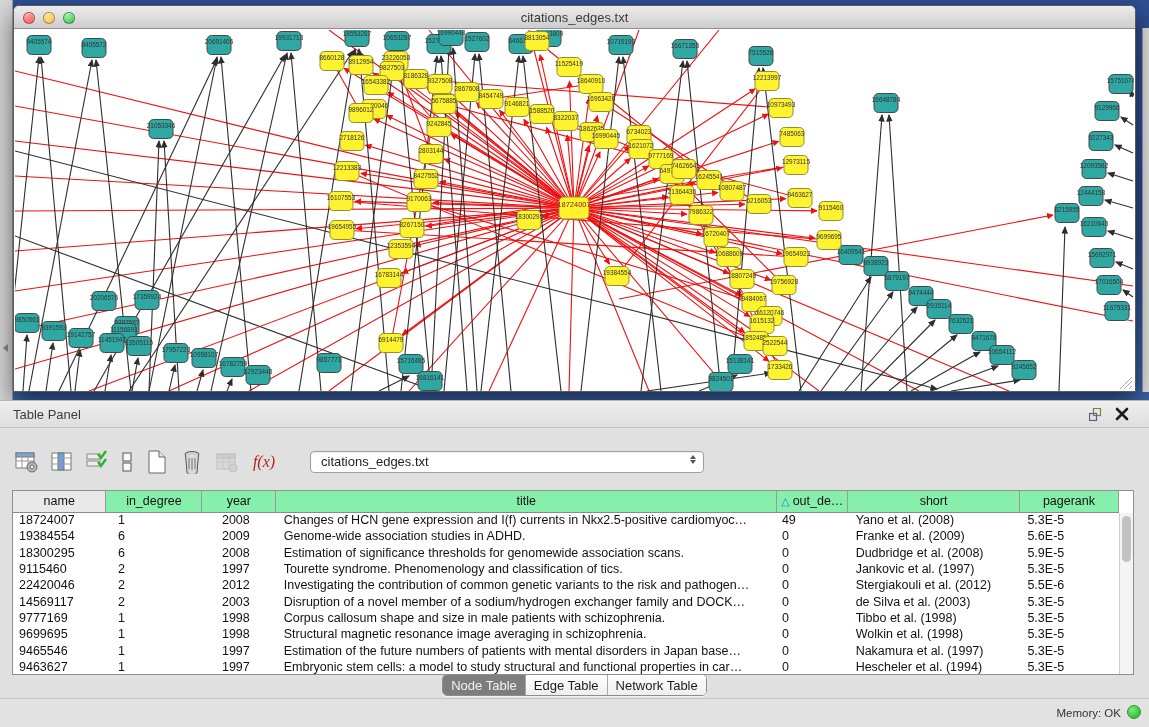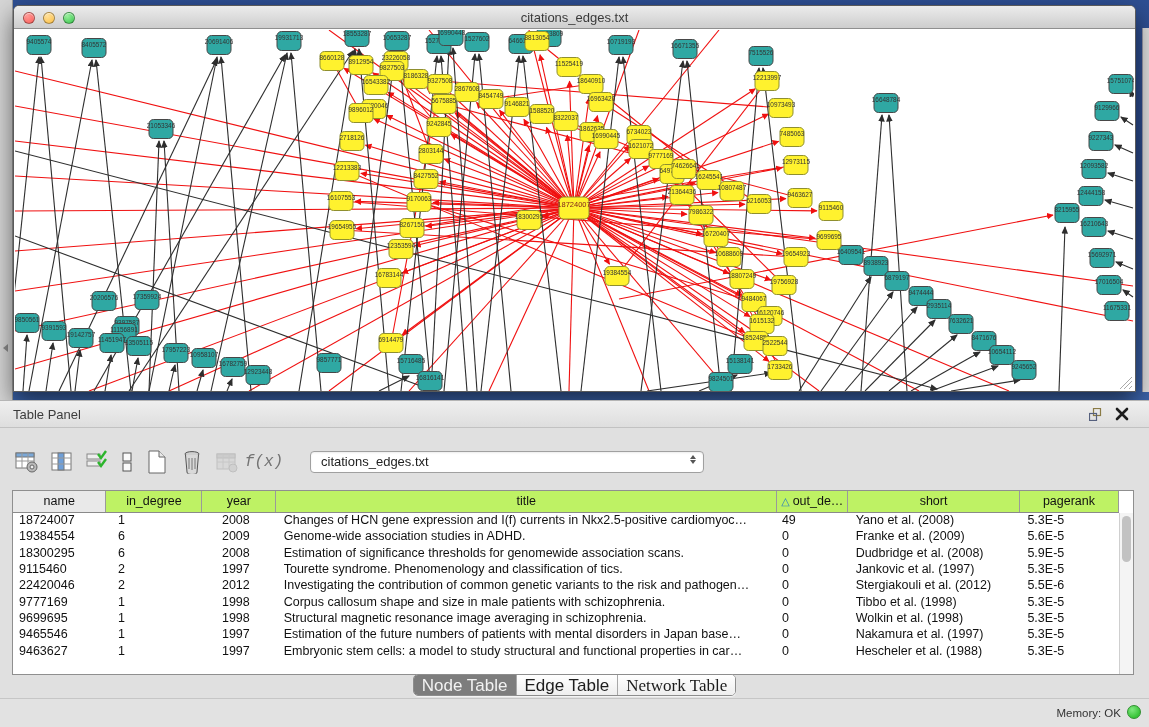--- a/index.html
+++ b/index.html
@@ -46,36 +46,36 @@
   .tp-header { position:relative; height:27px;
     background:linear-gradient(180deg,#efefef,#dedede); border-bottom:1px solid #c2c2c2; }
   .tp-title { position:absolute; left:13px; top:6px; font-size:13px; color:#3c3c3c; }
   .tp-float { position:absolute; right:46px; top:7px; width:14px; height:13px; cursor:pointer; }
   .tp-close { position:absolute; right:20px; top:6px; width:14px; height:14px; cursor:pointer; }
 
   .toolbar { position:absolute; left:14px; top:44px; height:34px; display:flex;
     align-items:center; }
   .tool-btn { margin-right:9px; display:flex; align-items:center; justify-content:center;
     width:26px; height:28px; }
-  .fx { font-family:Liberation Mono, monospace; font-style:italic; font-size:16px; color:#737373; }
+  .fx { font-family:Liberation Serif, serif; font-style:italic; font-size:16px; color:#b91c1c; }
   .combo { margin-left:22px; width:394px; height:22px; background:#fff;
     border:1px solid #a0a0a0; border-radius:4px; position:relative;
     font-size:13px; color:#222; line-height:20px; padding-left:10px;
     box-shadow:inset 0 1px 2px rgba(0,0,0,.08); }
   .combo-arrows { position:absolute; right:7px; top:3px; display:flex; flex-direction:column;
     align-items:center; gap:1px; }
   .combo-arrows i { width:0; height:0; border-left:3.5px solid transparent;
     border-right:3.5px solid transparent; }
   .arr-up { border-bottom:4.5px solid #555; }
   .arr-dn { border-top:4.5px solid #555; }
 
   .tbl-wrap { position:absolute; left:12px; top:89px; width:1122px; height:185px;
     background:#fff; border:1px solid #8f8f8f; }
   table.data { border-collapse:collapse; table-layout:fixed; width:1106px; }
-  .data th { height:21px; background:#bef264; border-right:1px solid #9a9a9a;
+  .data th { height:21px; background:#86efac; border-right:1px solid #9a9a9a;
     border-bottom:1px solid #8a8a8a; font-size:12.5px; font-weight:normal; color:#111;
     overflow:hidden; white-space:nowrap; }
   .data th.first { background:#e9e9e9; }
   .data td { height:16.3px; font-size:12.5px; color:#111; overflow:hidden;
     white-space:nowrap; padding:0 0 0 8px; }
   .data td.c0 { padding-left:6px; }
   .data td.c1 { padding-left:12px; }
   .data td.c2 { padding-left:20px; }
   .data td.c4 { padding-left:5px; }
   .c0{width:92px}.c1{width:95px}.c2{width:73px}.c3{width:496px}
@@ -83,24 +83,24 @@
   .sort-tri { color:#2a7fbf; font-size:11px; margin-right:3px; }
   .vscroll { position:absolute; right:0; top:22px; bottom:0; width:14px;
     background:#f4f4f4; border-left:1px solid #cfcfcf; }
   .vthumb { position:absolute; left:2px; top:3px; width:9px; height:46px;
     background:#c2c2c2; border-radius:5px; }
 
   .tabs-row { position:absolute; left:0; top:273px; width:1149px; height:24px;
     display:flex; justify-content:center; }
   .seg-control { display:flex; height:22px; border:1px solid #8d8d8d; border-radius:5px;
     overflow:hidden; background:#fff; box-shadow:0 1px 1px rgba(255,255,255,.7); }
-  .seg { padding:0 8px; font-size:17px; line-height:21px; color:#1c1c1c;
+  .seg { padding:0 8px; font-size:13px; line-height:21px; color:#1c1c1c;
     background:linear-gradient(180deg,#ffffff,#eeeeee); border-right:1px solid #a8a8a8;
     cursor:pointer; }
-  .seg:last-child { border-right:none;font-family:Liberation Serif, serif; }
+  .seg:last-child { border-right:none; }
   .seg.active { background:#7d7d7d; color:#f2f2f2; }
 
   .status-bar { position:absolute; left:0; top:297px; width:1149px; height:30px;
     background:#e2e2e2; border-top:1px solid #c6c6c6;text-decoration:underline; }
   .mem { position:absolute; right:28px; top:8px; font-size:11.5px; color:#333; }
   .mem-dot { position:absolute; right:8px; top:6px; width:14px; height:14px;
     border-radius:50%; background:radial-gradient(circle at 35% 30%,#7fe87f,#37c437 70%);
     border:1px solid #2f8f2f; }
 </style>
 </head>
@@ -680,20 +680,29 @@
           <tr>
             <td class="c0">22420046</td>
             <td class="c1">2</td>
             <td class="c2">2012</td>
             <td class="c3">Investigating the contribution of common genetic variants to the risk and pathogen…</td>
             <td class="c4">0</td>
             <td class="c5">Stergiakouli et al. (2012)</td>
             <td class="c6">5.5E-6</td>
           </tr>
           <tr>
+            <td class="c0">14569117</td>
+            <td class="c1">2</td>
+            <td class="c2">2003</td>
+            <td class="c3">Disruption of a novel member of a sodium/hydrogen exchanger family and DOCK…</td>
+            <td class="c4">0</td>
+            <td class="c5">de Silva et al. (2003)</td>
+            <td class="c6">5.3E-5</td>
+          </tr>
+          <tr>
             <td class="c0">9777169</td>
             <td class="c1">1</td>
             <td class="c2">1998</td>
             <td class="c3">Corpus callosum shape and size in male patients with schizophrenia.</td>
             <td class="c4">0</td>
             <td class="c5">Tibbo et al. (1998)</td>
             <td class="c6">5.3E-5</td>
           </tr>
           <tr>
             <td class="c0">9699695</td>
@@ -712,21 +721,21 @@
             <td class="c4">0</td>
             <td class="c5">Nakamura et al. (1997)</td>
             <td class="c6">5.3E-5</td>
           </tr>
           <tr>
             <td class="c0">9463627</td>
             <td class="c1">1</td>
             <td class="c2">1997</td>
             <td class="c3">Embryonic stem cells: a model to study structural and functional properties in car…</td>
             <td class="c4">0</td>
-            <td class="c5">Hescheler et al. (1988)</td>
+            <td class="c5">Hescheler et al. (1994)</td>
             <td class="c6">5.3E-5</td>
           </tr>
         </tbody>
     </table>
     <div class="vscroll">
       <div class="vthumb"></div>
     </div>
   </div>
 
   <div class="tabs-row">

